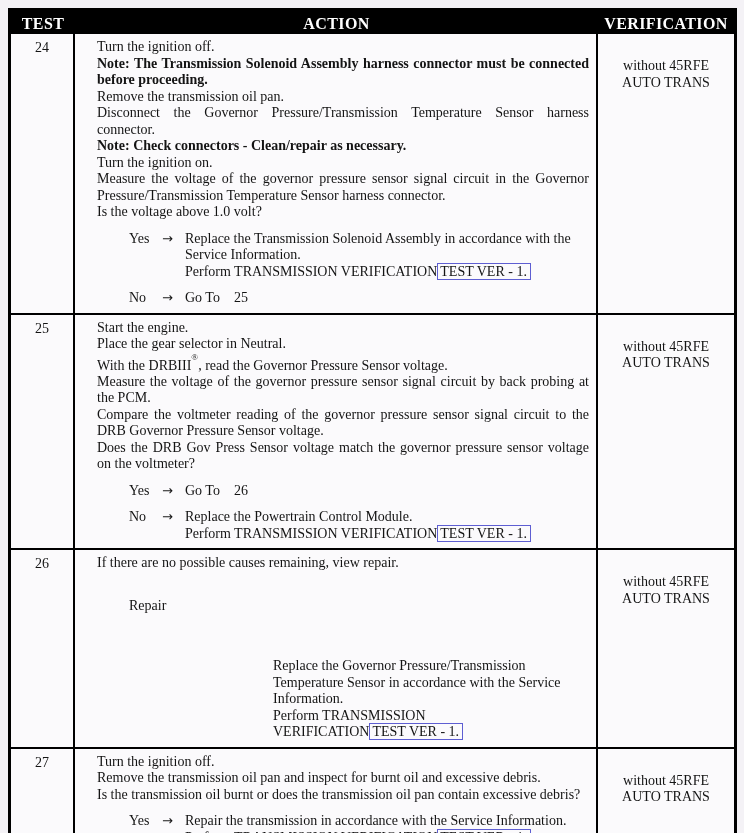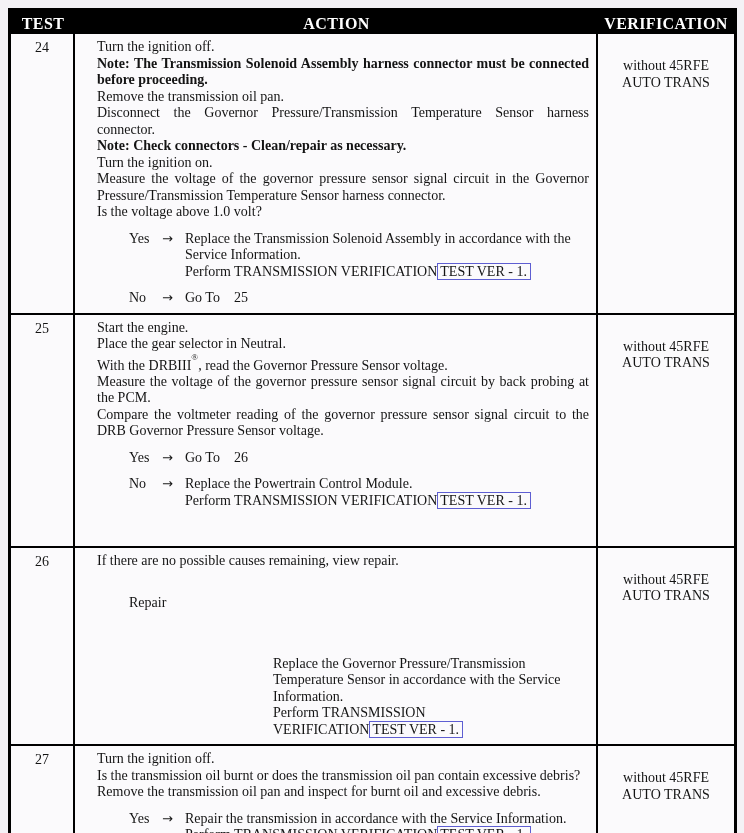--- a/index.html
+++ b/index.html
@@ -147,20 +147,21 @@
   <div class="row r25">
     <div class="cell-test">
       <span>25</span>
     </div>
     <div class="cell-action">
       <div class="para">Start the engine.</div>
       <div class="para">Place the gear selector in Neutral.</div>
       <div class="para"><span>With the DRBIII</span><sup class="reg">®</sup><span>, read the Governor Pressure Sensor voltage.</span></div>
       <div class="para">Measure the voltage of the governor pressure sensor signal circuit by back probing at the PCM.</div>
       <div class="para">Compare the voltmeter reading of the governor pressure sensor signal circuit to the DRB Governor Pressure Sensor voltage.</div>
+      <div class="para">Does the DRB Gov Press Sensor voltage match the governor pressure sensor voltage on the voltmeter?</div>
 
       <div class="result">
         <span class="res-label">Yes</span>
         <span class="res-arrow">→</span>
         <div class="res-body">
           <div class="res-goto"><span>Go To</span><span class="goto-num">26</span></div>
         </div>
       </div>
 
       <div class="result">
@@ -198,22 +199,22 @@
       <div>AUTO TRANS</div>
     </div>
   </div>
 
   <div class="row r27">
     <div class="cell-test">
       <span>27</span>
     </div>
     <div class="cell-action">
       <div class="para">Turn the ignition off.</div>
+      <div class="para">Remove the transmission oil pan and inspect for burnt oil and excessive debris.</div>
       <div class="para">Is the transmission oil burnt or does the transmission oil pan contain excessive debris?</div>
-      <div class="para">Remove the transmission oil pan and inspect for burnt oil and excessive debris.</div>
 
       <div class="result">
         <span class="res-label">Yes</span>
         <span class="res-arrow">→</span>
         <div class="res-body">
           <div class="res-text">Repair the transmission in accordance with the Service Information.</div>
           <div class="res-perform"><span>Perform TRANSMISSION VERIFICATION</span><span class="link-box">TEST VER - 1.</span></div>
         </div>
       </div>
 

